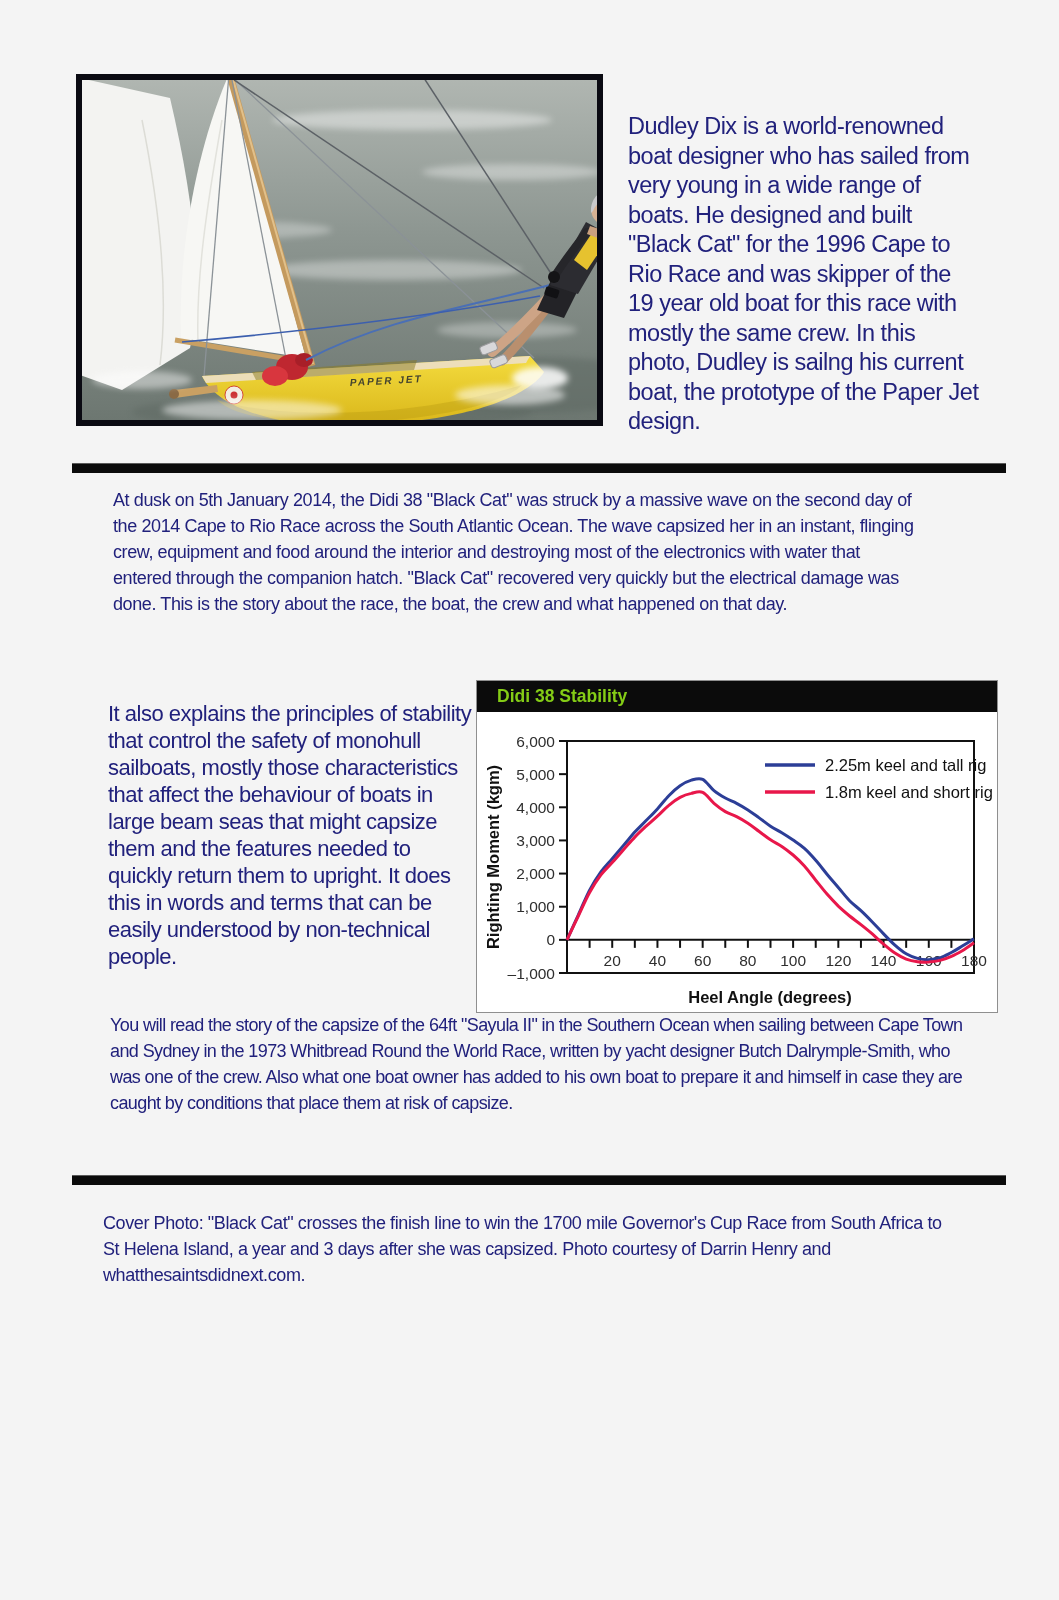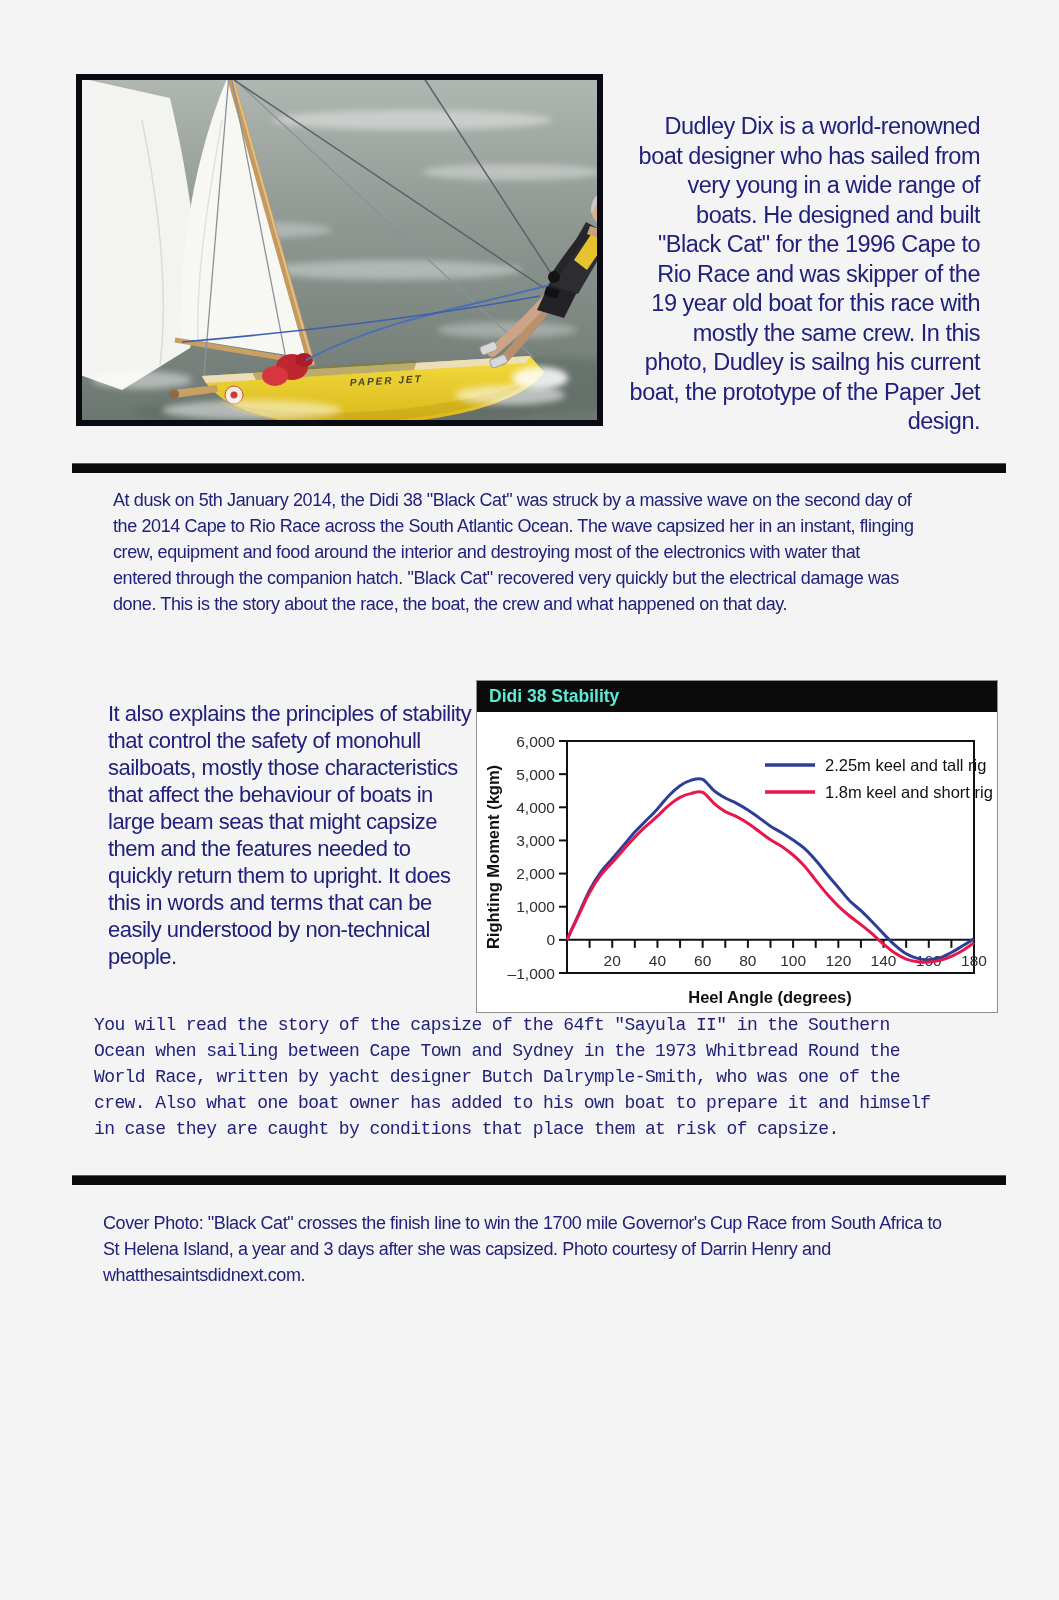--- a/index.html
+++ b/index.html
@@ -1,32 +1,32 @@
 <!DOCTYPE html>
 <html><head>
 <meta charset="utf-8">
 <style>
   html,body{margin:0;padding:0;background:#f4f4f4;}
   .page{position:relative;width:1059px;height:1600px;background:#f4f4f4;overflow:hidden;
         font-family:"Liberation Sans","DejaVu Sans",sans-serif;color:#21217c;}
   .abs{position:absolute;}
   .photo-frame{left:76px;top:74px;width:515px;height:340px;border:6px solid #0a0a12;background:#8d9691;}
   .photo-frame svg{display:block;}
-  .intro{left:628px;top:112px;width:352px;font-size:23.5px;line-height:29.5px;letter-spacing:-0.5px;text-align:right;}
+  .intro{left:628px;top:112px;width:352px;font-size:23.5px;line-height:29.5px;letter-spacing:-0.5px;}
   .rule{left:72px;width:934px;height:9px;background:#0b0b0b;border-top:1px solid #5a5a5a;}
   .rule-top{top:463px;}
   .rule-bottom{top:1175px;}
   .body-par{font-size:18px;line-height:26px;letter-spacing:-0.4px;}
   .p1{left:113px;top:487px;width:805px;}
   .p2{left:108px;top:700px;width:368px;font-size:22px;line-height:27px;letter-spacing:-0.5px;}
-  .p3{left:94px;top:1012px;width:855px;letter-spacing:-0.6px;font-family:Liberation Mono, monospace;}
+  .p3{left:110px;top:1012px;width:855px;letter-spacing:-0.6px;}
   .cover{left:103px;top:1210px;width:845px;}
   .chart-box{left:476px;top:680px;width:522px;height:333px;background:#ffffff;border:1px solid #8f8f8f;box-sizing:border-box;}
-  .chart-title-bar{height:31px;background:#0b0b0b;color:#5eead4;font-weight:bold;font-size:17.5px;
-                   line-height:31px;padding-left:12px;box-sizing:border-box;}
+  .chart-title-bar{height:31px;background:#0b0b0b;color:#84cc16;font-weight:bold;font-size:17.5px;
+                   line-height:31px;padding-left:20px;box-sizing:border-box;}
   .chart-box svg{display:block;}
   .tick{font-family:"Liberation Sans","DejaVu Sans",sans-serif;font-size:15.5px;fill:#2e2e2e;}
   .legend-label{font-family:"Liberation Sans","DejaVu Sans",sans-serif;font-size:16.5px;fill:#111111;}
   .axis-label{font-family:"Liberation Sans","DejaVu Sans",sans-serif;font-size:16.5px;font-weight:bold;fill:#111111;}
   .boat-name-text{font-family:"Liberation Sans","DejaVu Sans",sans-serif;font-size:10px;font-weight:bold;
                   font-style:italic;letter-spacing:2px;fill:#44442f;}
 </style>
 </head>
 <body>
 

